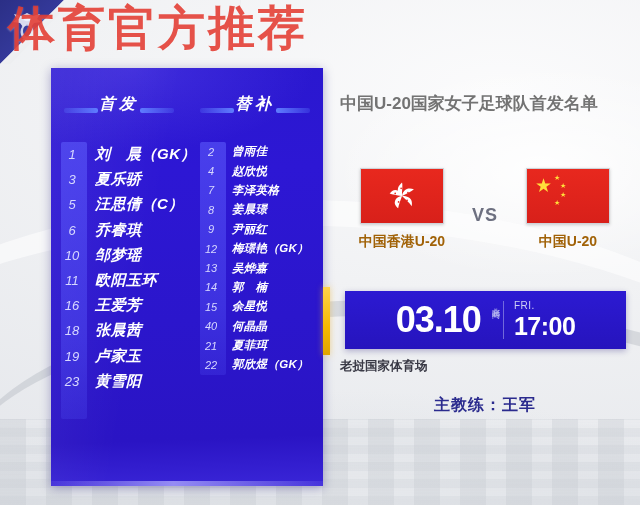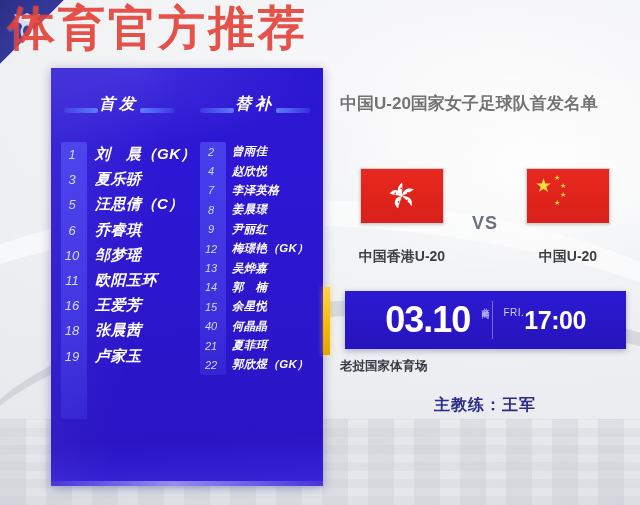--- a/index.html
+++ b/index.html
@@ -104,32 +104,32 @@
          box-shadow:0 1px 3px rgba(0,0,0,.18); }
   .flag-hk{ background:linear-gradient(180deg,#e8281e,#d8201a); }
   .bauhinia{ position:absolute; left:50%; top:50%; width:34px; height:34px; transform:translate(-50%,-50%); }
   .flag-cn{ background:linear-gradient(180deg,#e8281e,#d8201a); }
   .star{ position:absolute; color:#ffde3a; line-height:1; }
   .st-big{ left:8px; top:7px; font-size:19px; }
   .st-s1{ left:27px; top:5px;  font-size:7px; }
   .st-s2{ left:33px; top:13px; font-size:7px; }
   .st-s3{ left:33px; top:22px; font-size:7px; }
   .st-s4{ left:27px; top:30px; font-size:7px; }
-  .tname{ margin-top:24px; font-size:14px; font-weight:700; color:#404040; white-space:nowrap;text-align:center; }
+  .tname{ margin-top:9px; font-size:14px; font-weight:700; color:#a16207; white-space:nowrap;text-align:center; }
   .vs{ align-self:center; margin-top:12px; font-size:18px; font-weight:700; color:#6d7080; letter-spacing:1px; }
 
   
   .datebar{ position:absolute; left:345px; top:291px; width:281px; height:58px; z-index:5;
             background:linear-gradient(180deg,#2c1ad2,#2614bd);
             display:flex; align-items:center; justify-content:center; gap:10px;
             box-shadow:0 2px 6px rgba(30,20,120,.3); }
   .bigdate{ font-size:36px; font-weight:700; color:#ffffff; letter-spacing:-1px; line-height:1; }
   .bjt{ writing-mode:vertical-rl; font-size:8px; color:#b9bbf0; line-height:1.15; letter-spacing:1px;
         border-right:1px solid rgba(185,187,240,.5); padding-right:3px; height:38px; }
-  .timewrap{ display:flex; flex-direction:row; align-items:flex-start; line-height:1; }
+  .timewrap{ display:flex; flex-direction:column; align-items:flex-start; line-height:1; }
   .fri{ font-size:10px; color:#cfd0f5; letter-spacing:.5px; margin-bottom:3px; }
   .clock{ font-size:25px; font-weight:700; color:#ffffff; letter-spacing:-.5px; }
 
   .venue{ position:absolute; left:340px; top:358px; width:290px; z-index:5; text-align:left;
           font-size:12.5px; font-weight:700; color:#3a3a46; }
   .coach{ position:absolute; left:340px; top:395px; width:290px; z-index:5; text-align:center;
           font-size:16px; font-weight:700; color:#2b2b8e; letter-spacing:1px; }
 </style>
 </head>
 <body>
@@ -206,20 +206,24 @@
             <span class="num">16</span>
             <span class="nm">王爱芳</span>
           </li>
           <li class="row">
             <span class="num">18</span>
             <span class="nm">张晨茜</span>
           </li>
           <li class="row">
             <span class="num">19</span>
             <span class="nm">卢家玉</span>
+          </li>
+          <li class="row">
+            <span class="num">23</span>
+            <span class="nm">黄雪阳</span>
           </li>
         </ul>
     </div>
     <div class="col col-sub">
       <div class="numstrip"></div>
       <ul id="subs-list">
           <li class="row">
             <span class="num">2</span>
             <span class="nm">曾雨佳</span>
           </li>

